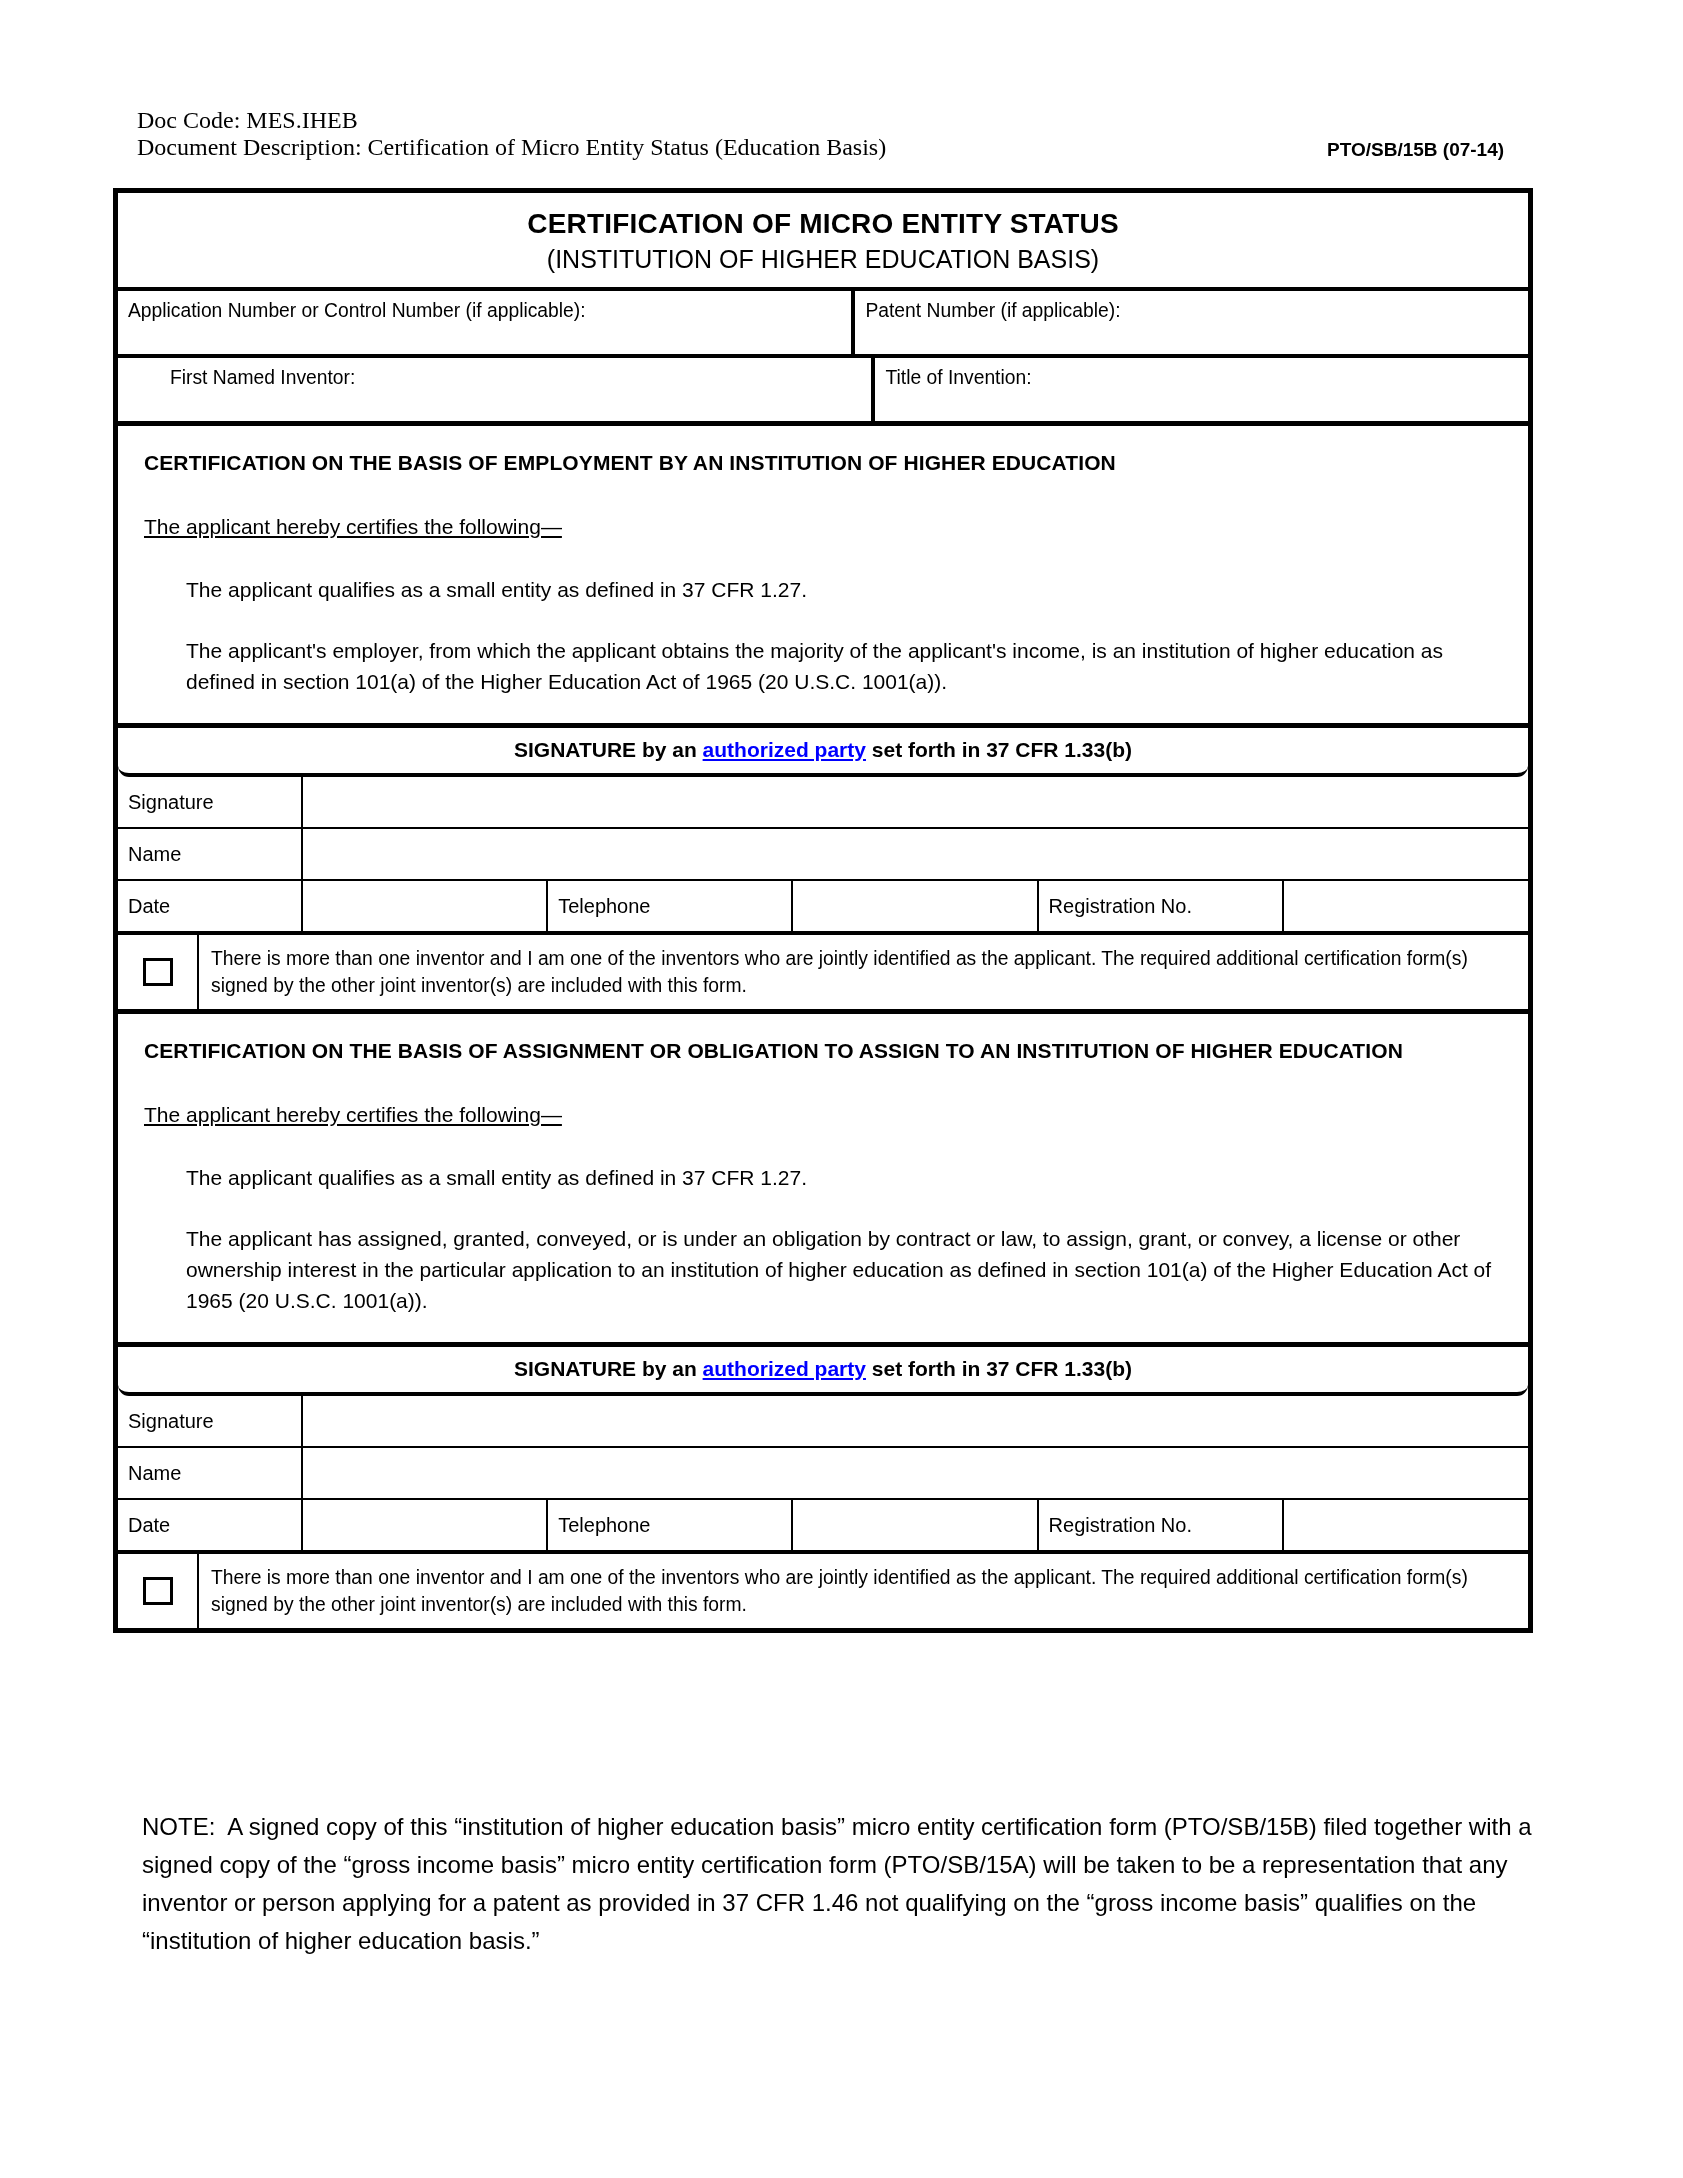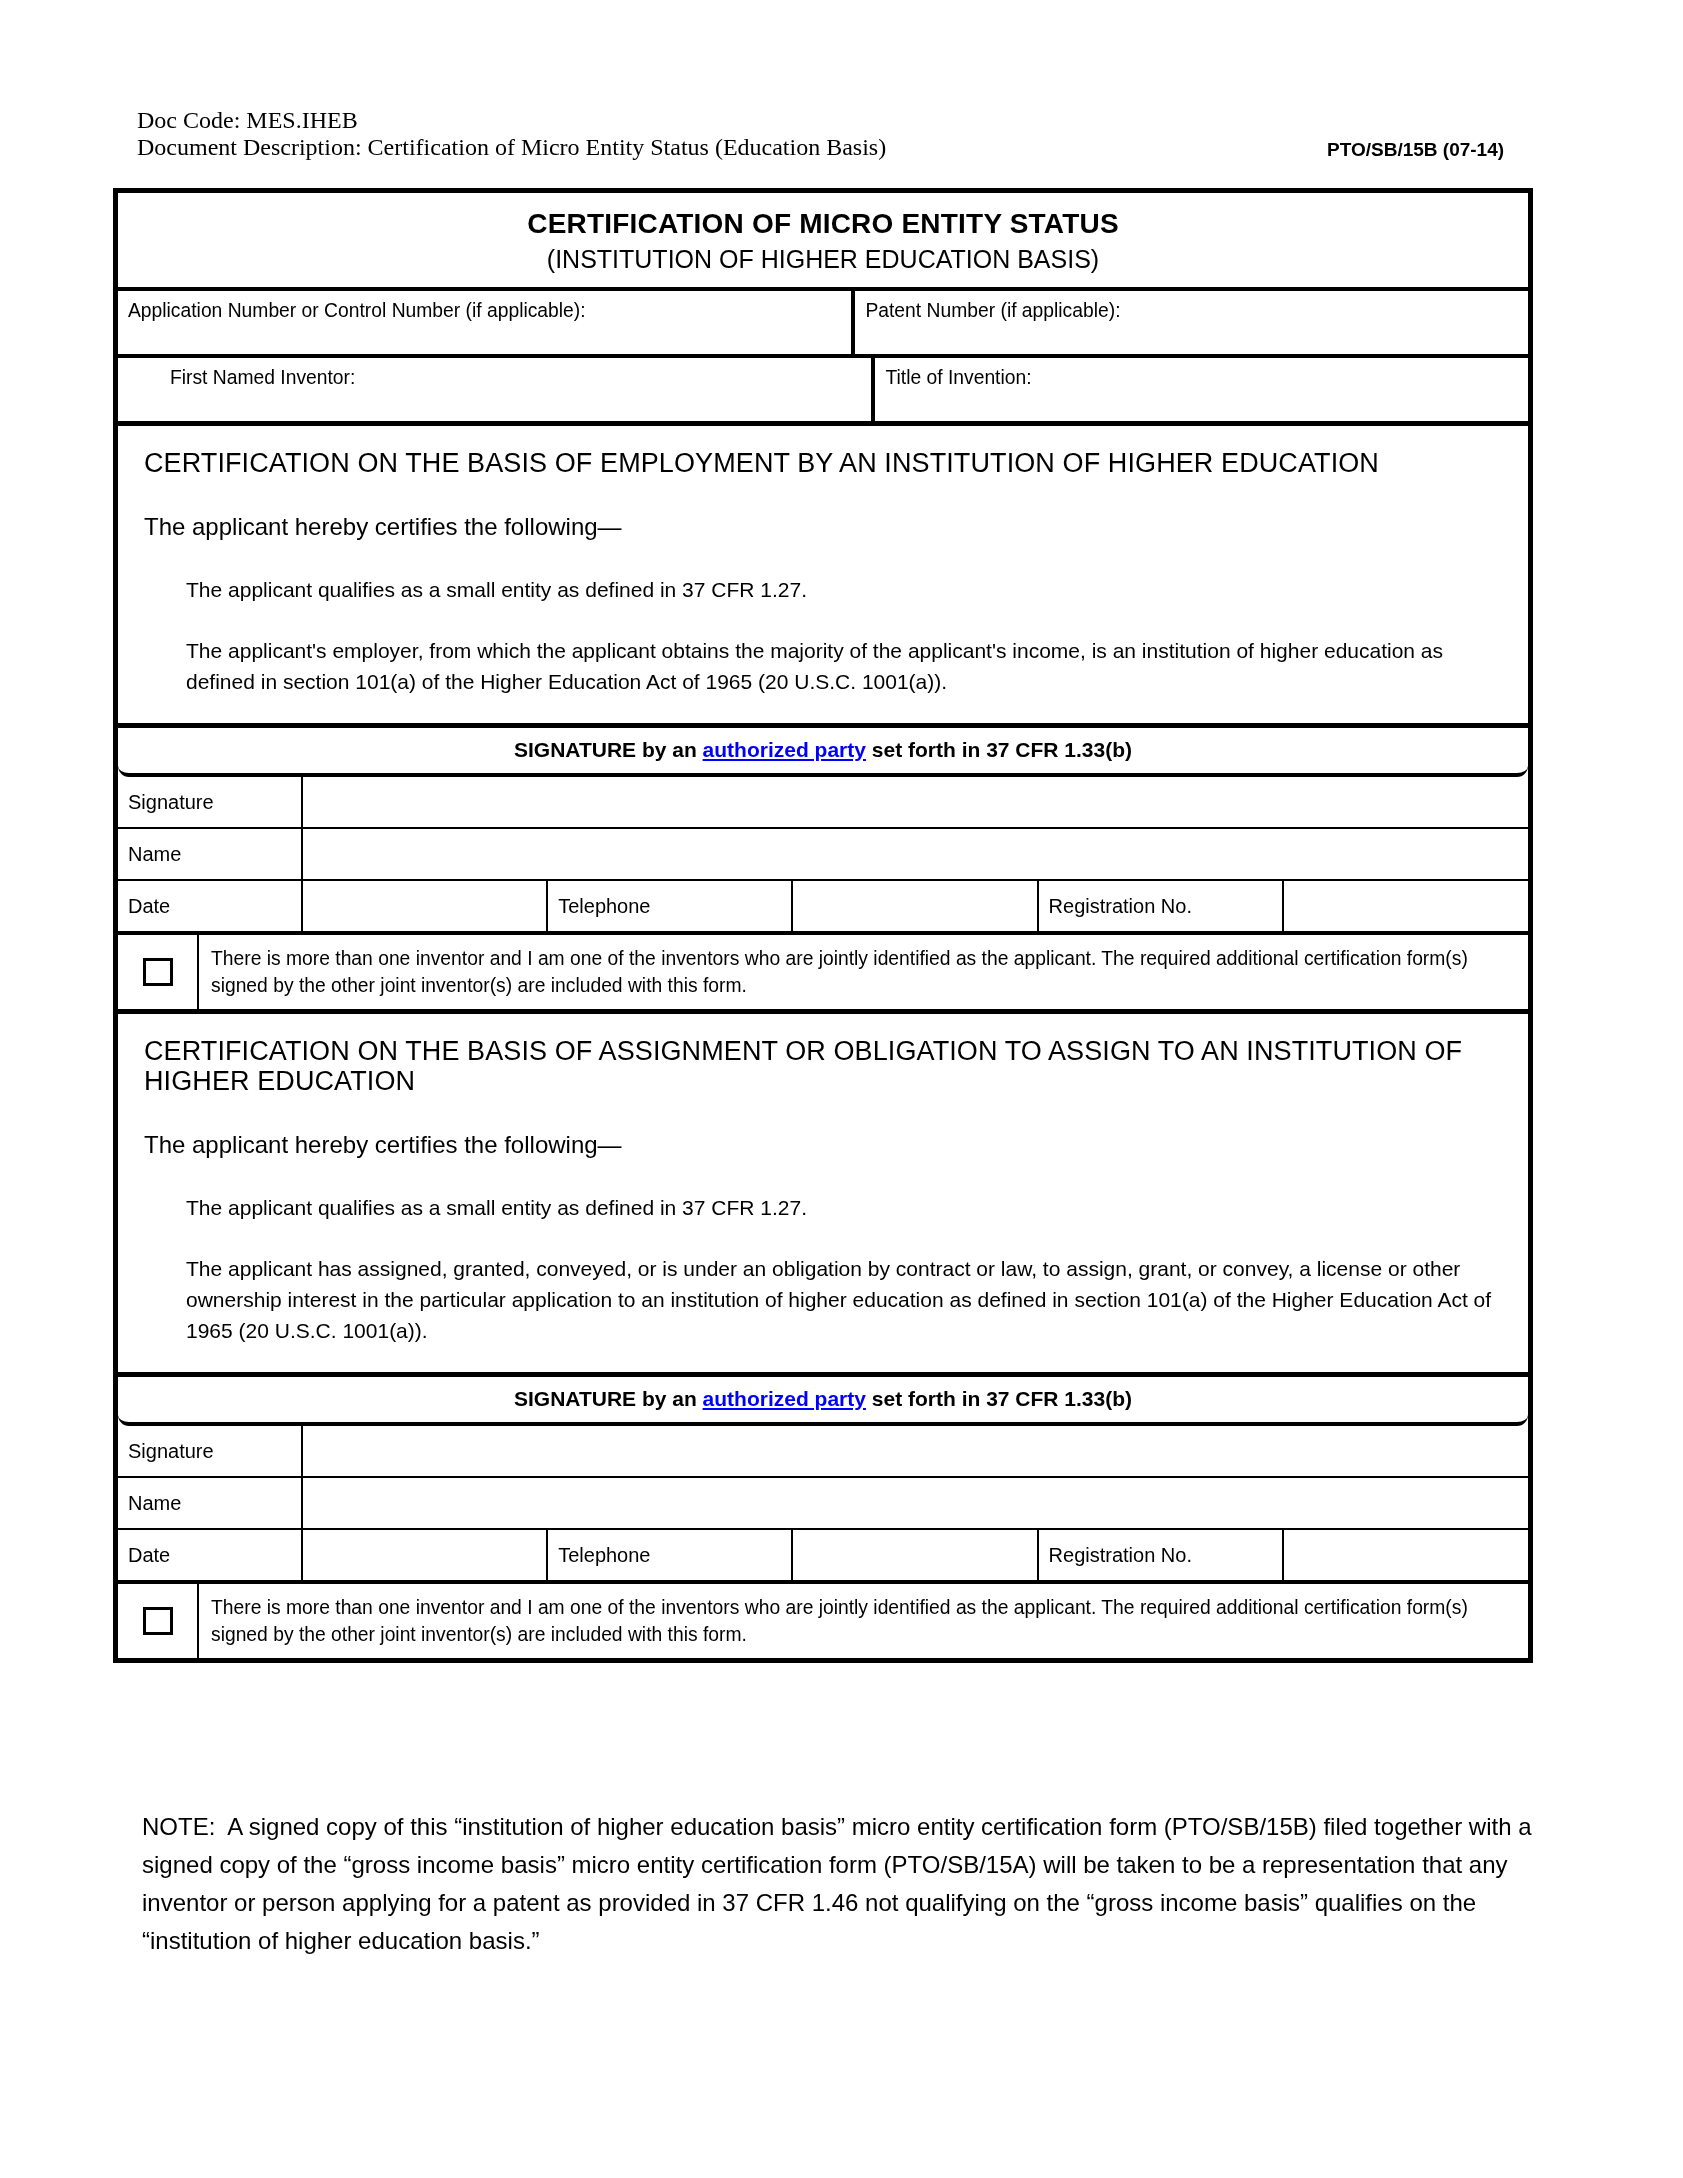--- a/index.html
+++ b/index.html
@@ -97,30 +97,31 @@
 
   
   .thick-top { border-top: 5px solid #000; }
 
   
   .cert-body {
     padding: 22px 26px 26px 26px;
     border-bottom: 5px solid #000;
   }
   .cert-heading {
-    font-size: 27px;
-    font-weight: normal;
+    font-size: 21px;
+    font-weight: bold;
     line-height: 30px;
     letter-spacing: 0.1px;
     margin-bottom: 34px;
   }
   .cert-lead {
-    font-size: 24px;
+    font-size: 21px;
     line-height: 30px;
     margin-bottom: 32px;
+    text-decoration: underline;
   }
   .cert-item {
     font-size: 21px;
     line-height: 31px;
     margin-left: 42px;
     margin-bottom: 30px;
   }
   .cert-item:last-child { margin-bottom: 0; }
 
   

